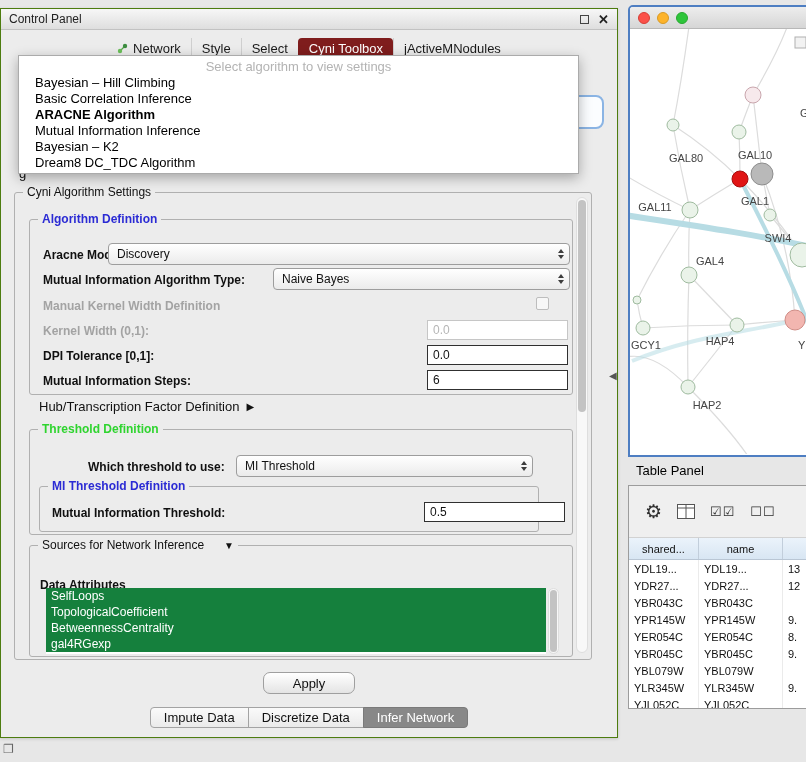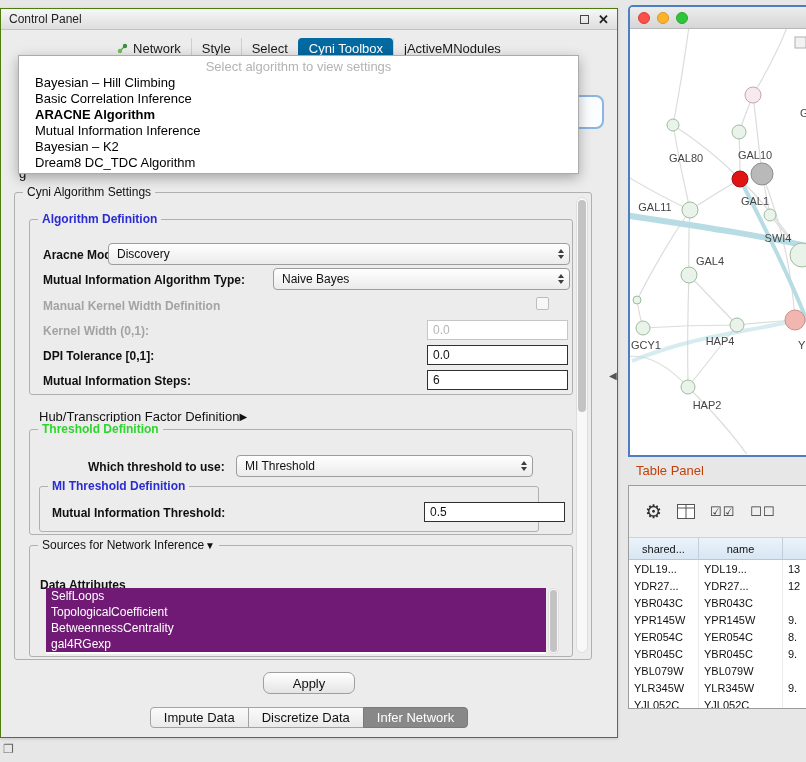--- a/index.html
+++ b/index.html
@@ -19,38 +19,38 @@
   .titlebar-title { font-size: 12px; color: #222; }
   .titlebar-icons { margin-left: auto; display: flex; align-items: center; gap: 9px; }
   .maxi { width: 9px; height: 9px; border: 1.5px solid #444; display: inline-block; }
   .closei { font-size: 13px; font-weight: bold; color: #222; line-height: 1; }
 
   .top-tabs { position: absolute; top: 27px; left: 0; right: 0; height: 24px;
     display: flex; justify-content: center; align-items: center; }
   .tab { display: flex; align-items: center; gap: 5px; padding: 3px 10px;
     font-size: 13px; color: #1a1a1a; border-left: 1px solid #cfcfcf; cursor: default; }
   .tab:first-child { border-left: none; }
-  .tab.active { background: #0369a1; color: #fff; border-radius: 4px; border-left-color: transparent; }
+  .tab.active { background: #7f1d1d; color: #fff; border-radius: 4px; border-left-color: transparent; }
 
   .menu { position: absolute; left: 17px; top: 46px; width: 561px; background: #fff;
     border: 1px solid #ababab; box-shadow: 0 4px 12px rgba(0,0,0,.3); z-index: 30; padding: 2px 0; }
   .menu-placeholder { height: 17px; line-height: 17px; text-align: center; color: #b3b3b3; font-size: 13px; }
   .menu-item { height: 16px; line-height: 16px; padding: 0 16px; font-size: 13px; color: #000; }
   .menu-item.selected { font-weight: bold; }
 
   .focus-box { position: absolute; left: 560px; top: 86px; width: 43px; height: 34px;
     border: 2px solid #8ab4e4; border-radius: 8px; background: #fbfdff; z-index: 2; }
   .partial-g { position: absolute; left: 18px; top: 157px; font-size: 13px; z-index: 1; }
 
   .groupbox { position: absolute; border: 1px solid #b0b0b0; border-radius: 3px; }
   .group-title { position: absolute; top: -8px; left: 8px; background: #ececec;
     padding: 0 4px; font-size: 12px; white-space: nowrap; }
   .gt-blue { color: #2b2bd4; font-weight: bold; }
   .gt-green { color: #2fd42f; font-weight: bold; }
-  .gt-flex { display: flex; gap: 1px; align-items: center; }
+  .gt-flex { display: flex; gap: 20px; align-items: center; }
 
   .settings { left: 13px; top: 183px; width: 578px; height: 468px; }
   .algdef { left: 14px; top: 26px; width: 544px; height: 176px; }
   .threshold { left: 14px; top: 236px; width: 544px; height: 106px; }
   .mi-inner { left: 9px; top: 56px; width: 500px; height: 46px; }
   .sources { left: 14px; top: 352px; width: 544px; height: 112px; }
 
   .lbl { position: absolute; font-size: 12px; font-weight: bold; white-space: nowrap; color: #101010; }
   .lbl.dis { color: #a3a3a3; }
 
@@ -60,30 +60,30 @@
   .combo .ctext { white-space: nowrap; }
   .arrows { margin-left: auto; margin-right: 5px; display: flex; flex-direction: column; gap: 2px; align-items: center; }
   .tri-u { width: 0; height: 0; border-left: 3.5px solid transparent; border-right: 3.5px solid transparent; border-bottom: 4px solid #3c3c3c; }
   .tri-d { width: 0; height: 0; border-left: 3.5px solid transparent; border-right: 3.5px solid transparent; border-top: 4px solid #3c3c3c; }
 
   .field { position: absolute; background: #fff; border: 1px solid #303030;
     font-size: 12px; padding: 0 5px; line-height: 18px; height: 20px; width: 141px; left: 397px; }
   .field.dis { border-color: #c6c6c6; color: #b6b6b6; }
   .checkbox { position: absolute; width: 13px; height: 13px; border: 1px solid #bdbdbd; background: #f7f7f7; border-radius: 2px; }
 
-  .hub-row { position: absolute; left: 24px; top: 216px; font-size: 13px; display: flex; align-items: center; gap: 0; }
+  .hub-row { position: absolute; left: 24px; top: 206px; font-size: 13px; display: flex; align-items: center; gap: 7px; }
   .disc { font-size: 10px; color: #111; }
 
   .vscroll { position: absolute; background: #f8f8f8; border: 1px solid #dedede; border-radius: 6px; }
   .vthumb { position: absolute; background: #c3c3c3; border-radius: 4px; }
   .settings-scroll { right: 3px; top: 4px; width: 12px; height: 456px; }
   .settings-thumb { left: 1px; top: 2px; width: 8px; height: 212px; }
 
   .attr-list { position: absolute; left: 16px; top: 42px; width: 500px; height: 66px; background: #fff; overflow: hidden; }
-  .list-item { height: 16px; line-height: 16px; padding-left: 5px; font-size: 12px; color: #fff; background: #701a75; }
+  .list-item { height: 16px; line-height: 16px; padding-left: 5px; font-size: 12px; color: #fff; background: #15803d; }
   .list-scroll { left: 518px; top: 42px; width: 11px; height: 66px; }
   .list-thumb { left: 1px; top: 1px; width: 7px; height: 62px; }
   .data-attr-lbl { position: absolute; left: 10px; top: 20px; font-size: 12px; font-weight: bold; margin-top: 12px; }
 
   .btn-apply { position: absolute; left: 262px; top: 663px; width: 92px; height: 22px;
     border: 1px solid #9f9f9f; border-radius: 7px; background: linear-gradient(#ffffff, #e4e4e4);
     font-size: 13px; font-family: inherit; color: #111; }
 
   .seg-tabs { position: absolute; top: 698px; left: 0; right: 0; display: flex; justify-content: center; text-align: right; }
   .seg { padding: 2px 13px; font-size: 13px; height: 21px; line-height: 16px;
@@ -99,21 +99,21 @@
     border-bottom: 1px solid #b8b8b8; display: flex; align-items: center; gap: 7px; padding: 0 8px; }
   .light { width: 12px; height: 12px; border-radius: 50%; }
   .light.red { background: #fb5149; border: 1px solid #d63e36; }
   .light.yellow { background: #fdb32a; border: 1px solid #d89a25; }
   .light.green { background: #2ec53b; border: 1px solid #27a930; }
   .net-svg { display: block; }
   .n-green { fill: #eaf3e9; stroke: #9fbb9f; }
   .n-label { font-size: 11px; fill: #454545; font-family: "Liberation Sans", sans-serif; }
 
   
-  .tp-label { position: absolute; left: 636px; top: 463px; font-size: 13px; color: #c2410c; }
+  .tp-label { position: absolute; left: 636px; top: 463px; font-size: 13px; color: #000000; }
   .tp-window { position: absolute; left: 628px; top: 485px; width: 190px; height: 224px;
     background: #fff; border: 1px solid #9c9c9c; overflow: hidden; }
   .tp-toolbar { height: 52px; background: #efefef; border-bottom: 1px solid #d2d2d2;
     display: flex; align-items: center; gap: 15px; padding: 0 16px; }
   .tool { color: #2e2e2e; }
   .tool.gear { font-size: 19px; }
   .tool.checks, .tool.boxes { font-size: 13px; letter-spacing: 1px; }
   .tp-header { display: flex; height: 22px; background: linear-gradient(#ebf3fb, #d8e6f3);
     border-bottom: 1px solid #b9c6d4; font-size: 11px; }
   .th { display: flex; align-items: center; justify-content: center;

